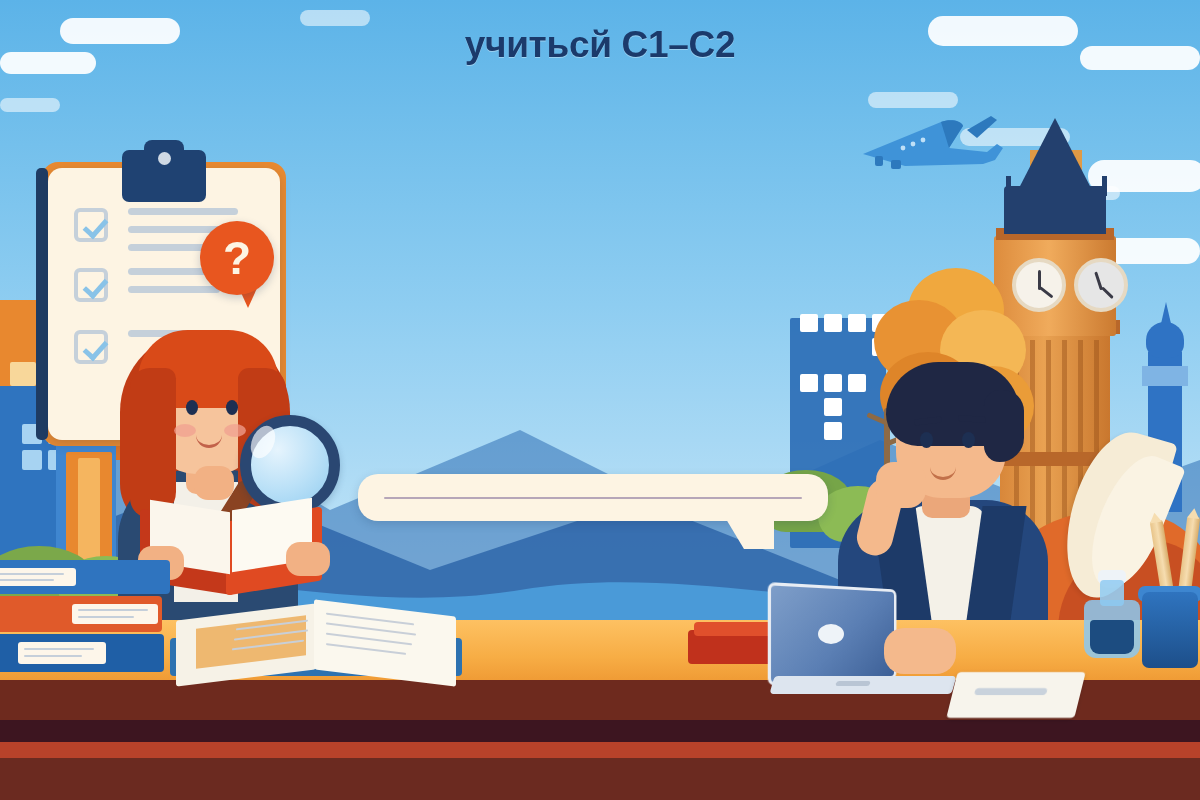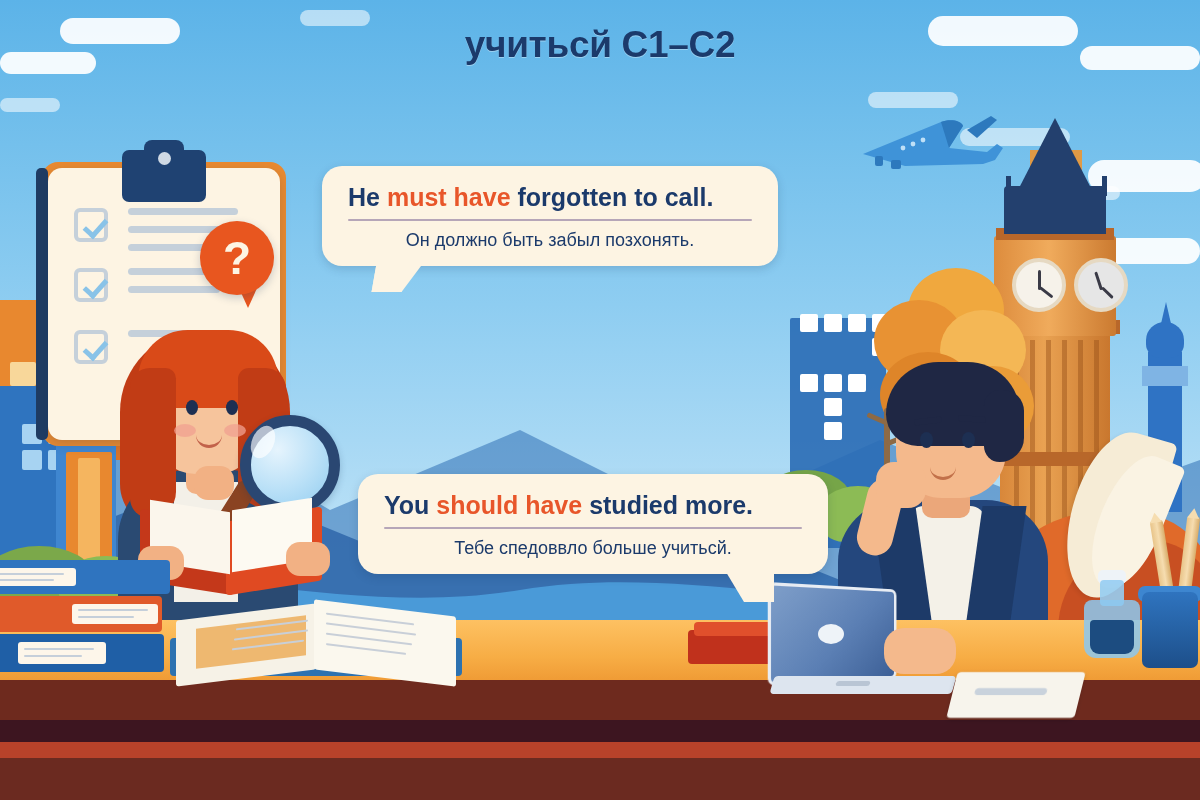--- a/index.html
+++ b/index.html
@@ -418,32 +418,20 @@
   <div class="cup"></div>
   <div class="ink-cap"></div>
   <div class="ink-neck"></div>
   <div class="ink-body"></div>
   <div class="ink-fill"></div>
 
   <div class="title">
     <span class="l2">учитьсй C1–C2</span>
   </div>
 
-  <div class="bubble" id="b1">
-    <div class="en">
-      <span>He </span><span class="hl">must have</span><span> forgotten to call.</span>
-    </div>
+
+
+  <div class="bubble" id="b3">
     <div class="rule"></div>
-    <div class="ru">Он должно быть забыл позхонять.</div>
     <div class="tail"></div>
   </div>
 
-
-  <div class="bubble" id="b3">
-    <div class="en">
-      <span>You </span><span class="hl">should have</span><span> studied more.</span>
-    </div>
-    <div class="rule"></div>
-    <div class="ru">Тебе спедоввло больше учитьсй.</div>
-    <div class="tail"></div>
-  </div>
-
 </div>
 
 </body></html>

